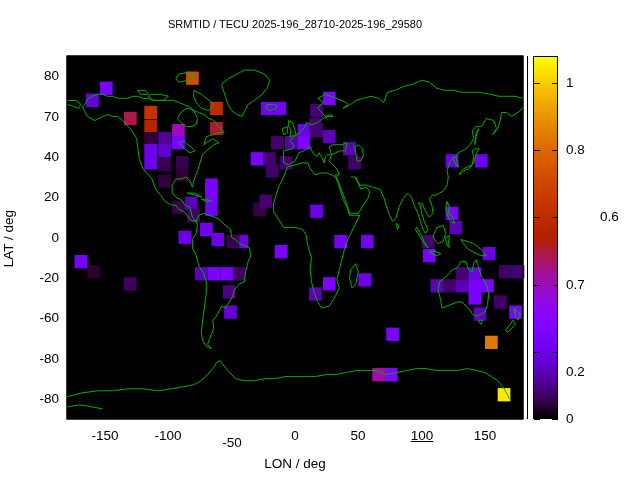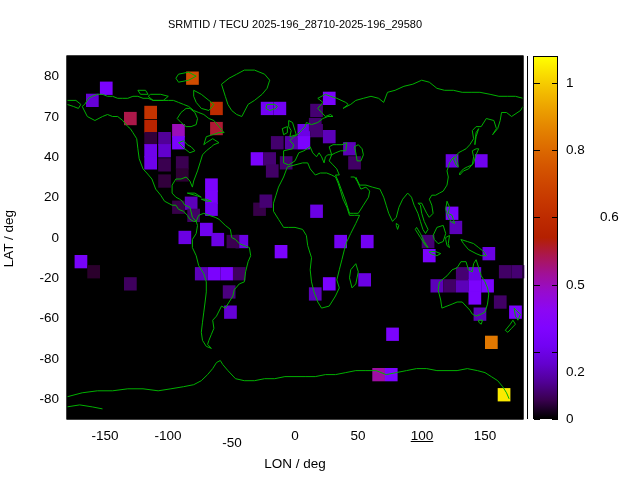--- a/index.html
+++ b/index.html
@@ -196,21 +196,21 @@
   <div class="colorbar" id="colorbar" style="background: linear-gradient(to top, rgb(0, 0, 0) 0%, rgb(57, 0, 79) 5%, rgb(81, 0, 150) 10%, rgb(99, 1, 206) 15%, rgb(114, 2, 243) 20%, rgb(128, 4, 255) 25%, rgb(140, 7, 243) 30%, rgb(151, 11, 206) 35%, rgb(161, 16, 150) 40%, rgb(171, 23, 79) 45%, rgb(180, 32, 0) 50%, rgb(189, 42, 0) 55%, rgb(198, 55, 0) 60%, rgb(206, 70, 0) 65%, rgb(213, 87, 0) 70%, rgb(221, 108, 0) 75%, rgb(228, 131, 0) 80%, rgb(235, 157, 0) 85%, rgb(242, 186, 0) 90%, rgb(249, 219, 0) 95%, rgb(255, 255, 0) 100%);"></div>
   <div id="cbticks">
       <div class="cb-tickmark" style="left: 534px; top: 419px;"></div>
       <div class="cb-tickmark" style="left: 552px; top: 419px;"></div>
       <div class="tick-label cbtick" style="left: 566px; top: 412px;">0</div>
       <div class="cb-tickmark" style="left: 534px; top: 352px;"></div>
       <div class="cb-tickmark" style="left: 552px; top: 352px;"></div>
       <div class="tick-label cbtick" style="left: 566px; top: 345px; margin-top: 20px;">0.2</div>
       <div class="cb-tickmark" style="left: 534px; top: 285px;"></div>
       <div class="cb-tickmark" style="left: 552px; top: 285px;"></div>
-      <div class="tick-label cbtick" style="left: 566px; top: 278px;">0.5</div>
+      <div class="tick-label cbtick" style="left: 566px; top: 278px;">0.7</div>
       <div class="cb-tickmark" style="left: 534px; top: 217px;"></div>
       <div class="cb-tickmark" style="left: 552px; top: 217px;"></div>
       <div class="tick-label cbtick" style="left: 566px; top: 210px; margin-left: 34px;">0.6</div>
       <div class="cb-tickmark" style="left: 534px; top: 150px;"></div>
       <div class="cb-tickmark" style="left: 552px; top: 150px;"></div>
       <div class="tick-label cbtick" style="left: 566px; top: 143px;">0.8</div>
       <div class="cb-tickmark" style="left: 534px; top: 83px;"></div>
       <div class="cb-tickmark" style="left: 552px; top: 83px;"></div>
       <div class="tick-label cbtick" style="left: 566px; top: 76px;">1</div>
     </div>

